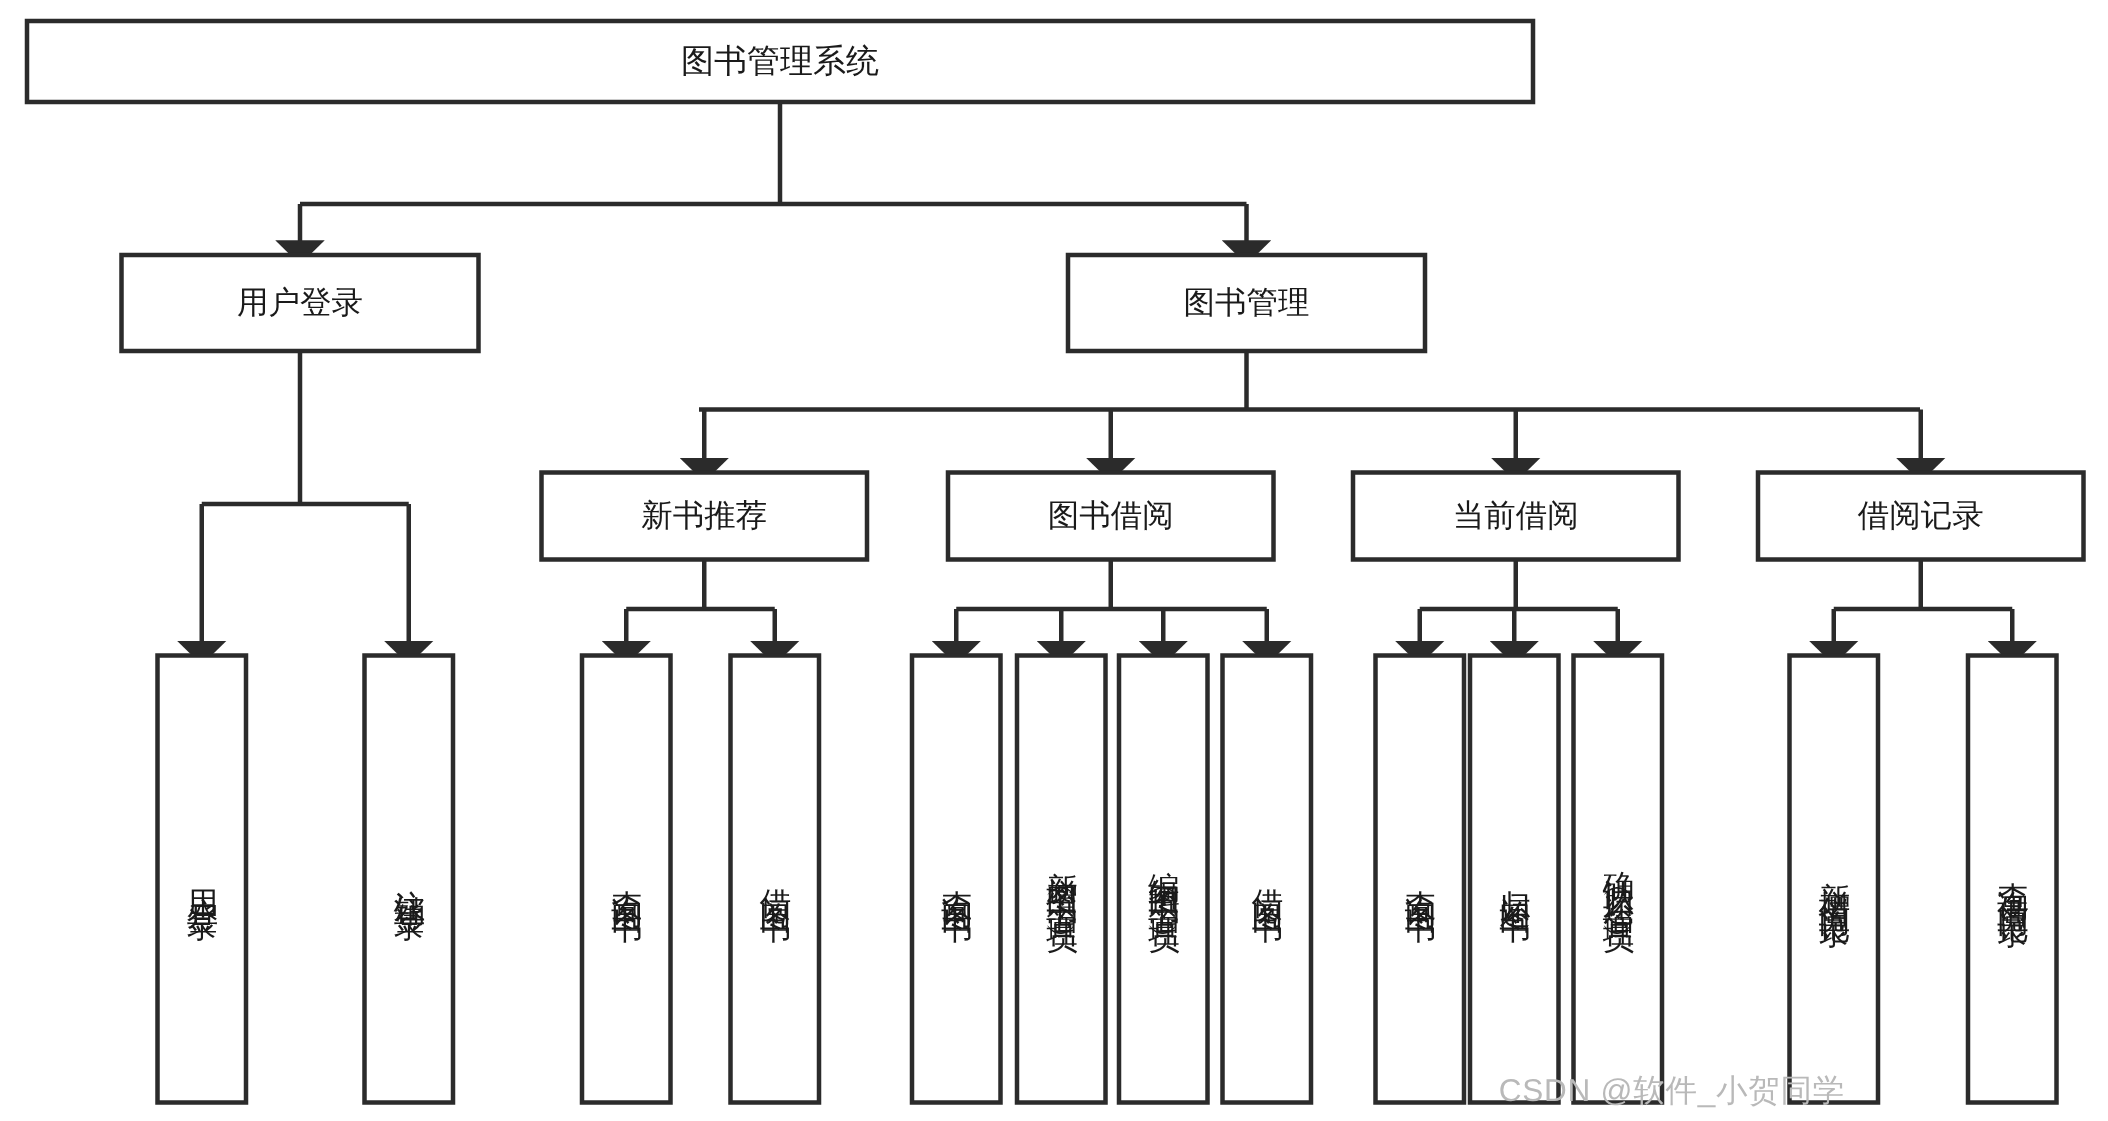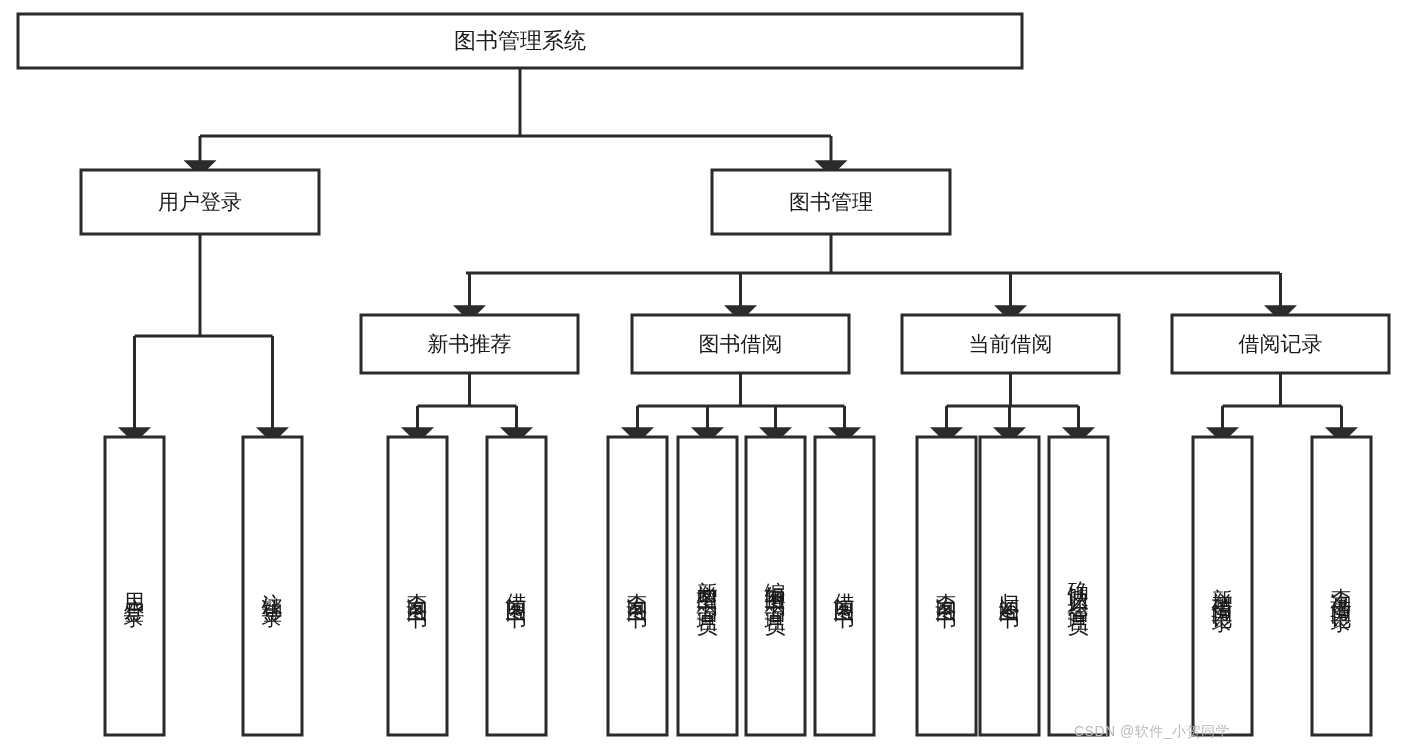--- a/index.html
+++ b/index.html
@@ -59,21 +59,21 @@
     letter-spacing: 5px;
     text-align: center;
     white-space: nowrap;
     pointer-events: none;
   }
   .watermark {
     position: absolute;
     right: 8px;
     bottom: 6px;
     font-family: "Liberation Sans", "DejaVu Sans", sans-serif;
-    font-size: 14px;
+    font-size: 21px;
     color: #b9b9b9;
     letter-spacing: 0.5px;
     white-space: nowrap;
   }
 </style>
 </head>
 <body>
 
 <div id="diagram-root">
 

